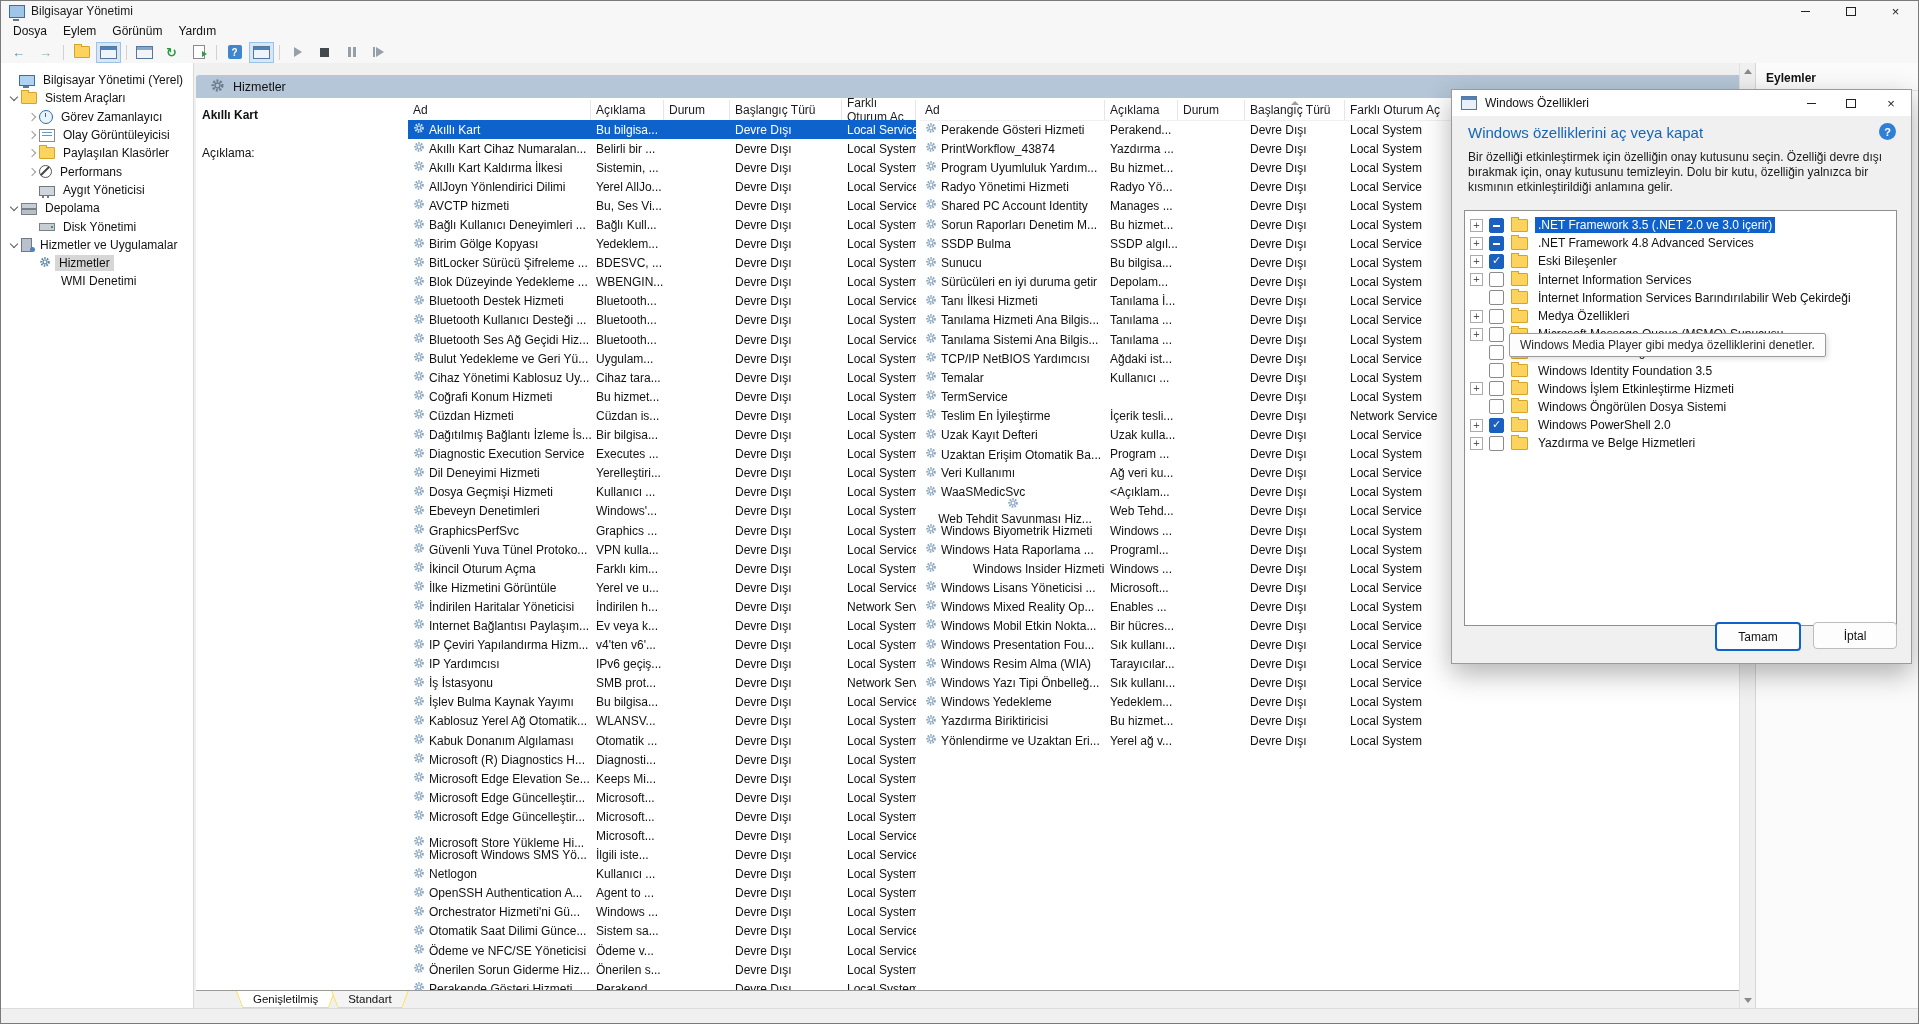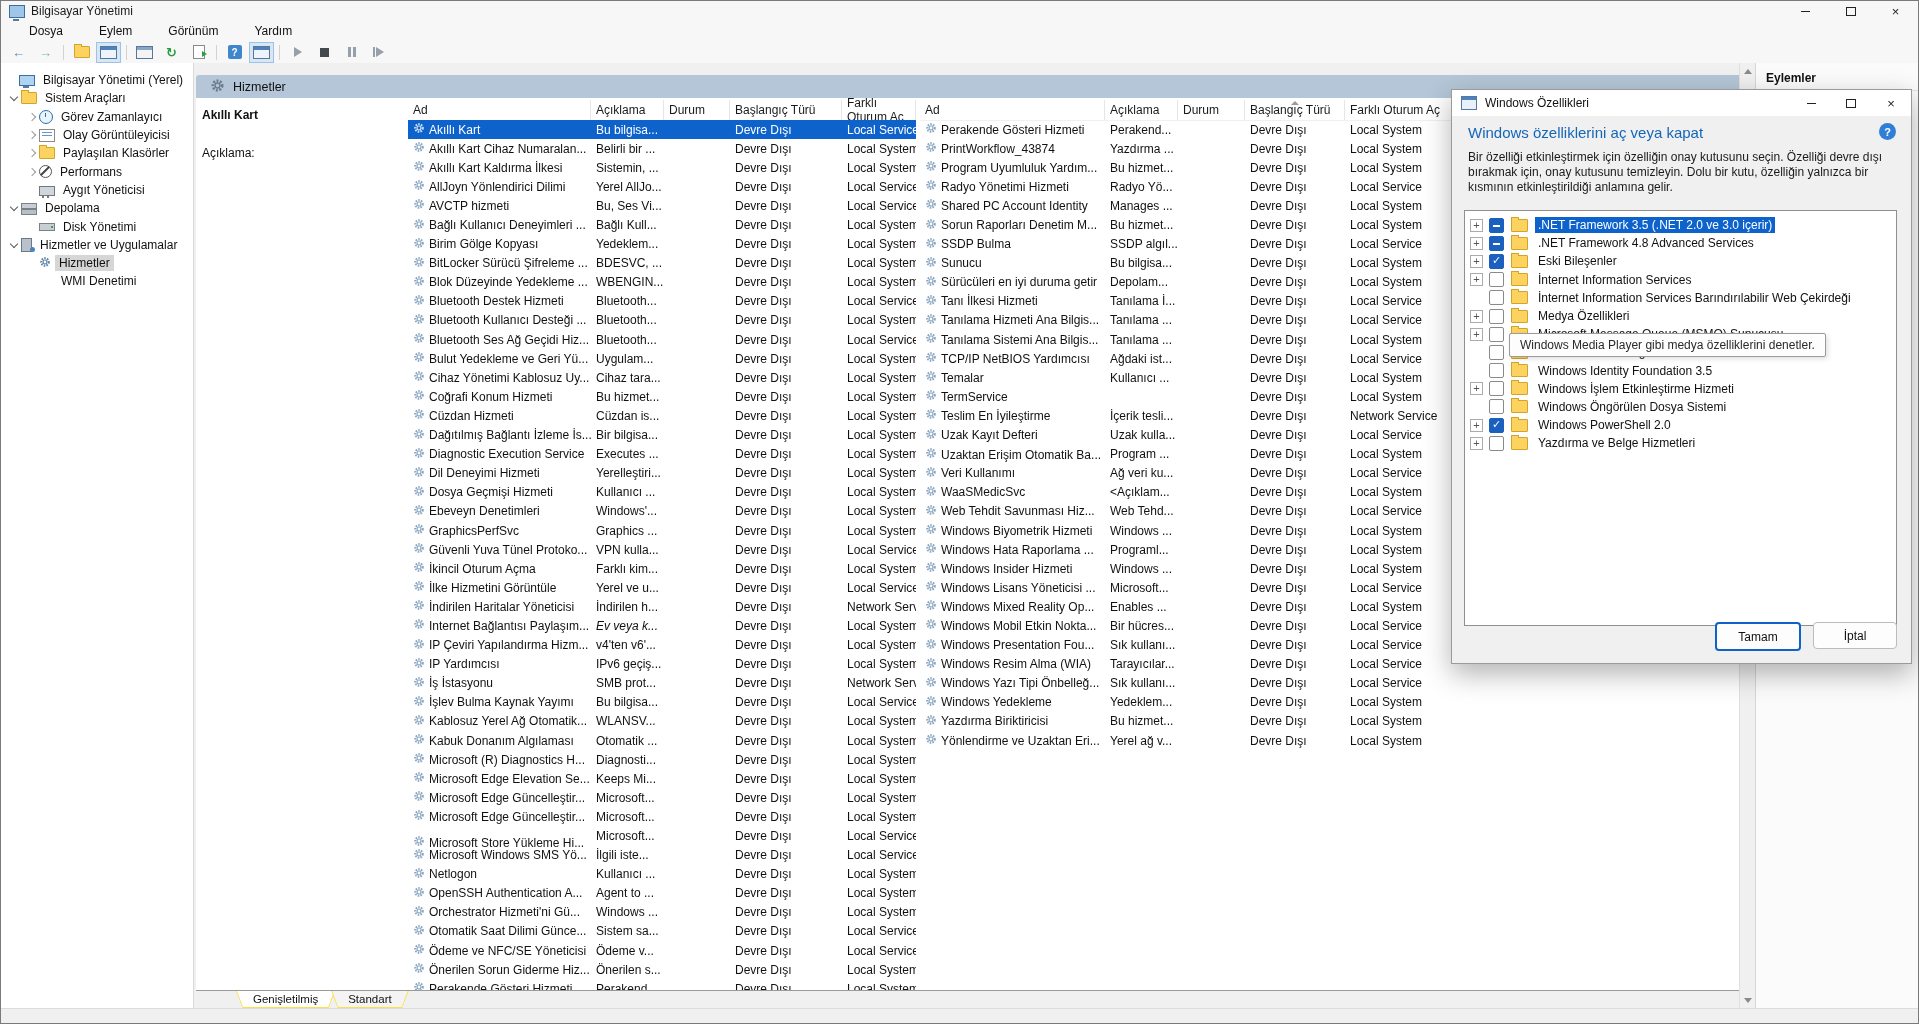--- a/index.html
+++ b/index.html
@@ -13,21 +13,21 @@
   .appicon{width:14px;height:11px;margin:0 6px 0 8px;background:#9fc6e8;border:1px solid #3c6e9f;position:relative;flex:none;}
   .appicon::after{content:"";position:absolute;left:3px;bottom:-4px;width:6px;height:2px;background:#5a7a96;}
   .title{font-size:12px;color:#1a1a1a;}
   .wincontrols{position:absolute;right:0;top:0;height:20px;display:flex;}
   .wc{width:45px;height:20px;display:flex;align-items:center;justify-content:center;color:#222;}
   .wc-bar{width:9px;height:1px;background:#222;display:block;}
   .wc-box{width:8px;height:7px;border:1px solid #222;display:block;}
   .wc-x{font-size:13px;line-height:13px;}
 
   
-  .menubar{position:absolute;left:0;top:20px;right:0;height:20px;background:#f7f7f7;display:flex;align-items:center;padding-left:20px;gap:20px;}
+  .menubar{position:absolute;left:0;top:20px;right:0;height:20px;background:#f7f7f7;display:flex;align-items:center;padding-left:4px;}
   .mitem{padding:2px 8px;color:#111;}
 
   
   .toolbar{position:absolute;left:0;top:40px;right:0;height:22px;background:#f7f7f7;border-bottom:1px solid #e3e3e3;display:flex;align-items:center;padding-left:4px;}
   .tbtn{width:23px;height:19px;display:inline-flex;align-items:center;justify-content:center;margin:0 1px;border:1px solid transparent;position:relative;}
   .tbtn.hl{background:#d9e7f5;border-color:#9cc3e5;}
   .tsep{width:1px;height:15px;background:#d2d2d2;margin:0 4px;}
   .ga{font-weight:bold;font-size:13px;line-height:13px;}
   .fold{width:14px;height:10px;background:#fcd35e;border:1px solid #d3a32a;border-radius:1px;position:relative;display:inline-block;}
   .fold::before{content:"";position:absolute;left:-1px;top:-3px;width:6px;height:2px;background:#fcd35e;border:1px solid #d3a32a;border-bottom:none;}
@@ -659,21 +659,21 @@
               <span class="td" style="width: 74px;">Network Servic</span>
             </div>
             <div class="trw">
               <span class="td tdname" style="width: 183px; align-items: flex-end;">
                 <span><svg width="12" height="12" viewBox="0 0 16 16">
                     <circle cx="8" cy="8" r="5" fill="none" stroke="#87a6c2" stroke-width="2.8" stroke-dasharray="2.1 1.55"></circle>
                     <circle cx="8" cy="8" r="2.6" fill="none" stroke="#87a6c2" stroke-width="1.5"></circle>
                   </svg></span>
                 <span class="nm">Internet Bağlantısı Paylaşım...</span>
               </span>
-              <span class="td" style="width: 73px; font-style: italic;">Ev veya k...</span>
+              <span class="td" style="width: 73px;">Ev veya k...</span>
               <span class="td" style="width: 66px;"></span>
               <span class="td" style="width: 112px;">Devre Dışı</span>
               <span class="td" style="width: 74px;">Local System</span>
             </div>
             <div class="trw">
               <span class="td tdname" style="width: 183px;">
                 <span><svg width="12" height="12" viewBox="0 0 16 16">
                     <circle cx="8" cy="8" r="5" fill="none" stroke="#87a6c2" stroke-width="2.8" stroke-dasharray="2.1 1.55"></circle>
                     <circle cx="8" cy="8" r="2.6" fill="none" stroke="#87a6c2" stroke-width="1.5"></circle>
                   </svg></span>
@@ -1194,21 +1194,21 @@
                     <circle cx="8" cy="8" r="2.6" fill="none" stroke="#87a6c2" stroke-width="1.5"></circle>
                   </svg></span>
                 <span class="nm">WaaSMedicSvc</span>
               </span>
               <span class="td" style="width: 73px;">&lt;Açıklam...</span>
               <span class="td" style="width: 67px;"></span>
               <span class="td" style="width: 100px;">Devre Dışı</span>
               <span class="td" style="width: 396px;">Local System</span>
             </div>
             <div class="trw">
-              <span class="td tdname" style="width: 185px;">
+              <span class="td tdname" style="width: 185px; flex-direction: column;">
                 <span><svg width="12" height="12" viewBox="0 0 16 16">
                     <circle cx="8" cy="8" r="5" fill="none" stroke="#87a6c2" stroke-width="2.8" stroke-dasharray="2.1 1.55"></circle>
                     <circle cx="8" cy="8" r="2.6" fill="none" stroke="#87a6c2" stroke-width="1.5"></circle>
                   </svg></span>
                 <span class="nm">Web Tehdit Savunması Hiz...</span>
               </span>
               <span class="td" style="width: 73px;">Web Tehd...</span>
               <span class="td" style="width: 67px;"></span>
               <span class="td" style="width: 100px;">Devre Dışı</span>
               <span class="td" style="width: 396px;">Local Service</span>
@@ -1233,21 +1233,21 @@
                     <circle cx="8" cy="8" r="2.6" fill="none" stroke="#87a6c2" stroke-width="1.5"></circle>
                   </svg></span>
                 <span class="nm">Windows Hata Raporlama ...</span>
               </span>
               <span class="td" style="width: 73px;">Programl...</span>
               <span class="td" style="width: 67px;"></span>
               <span class="td" style="width: 100px;">Devre Dışı</span>
               <span class="td" style="width: 396px;">Local System</span>
             </div>
             <div class="trw">
-              <span class="td tdname" style="width: 185px;">
+              <span class="td tdname" style="width: 185px; gap: 32px;">
                 <span><svg width="12" height="12" viewBox="0 0 16 16">
                     <circle cx="8" cy="8" r="5" fill="none" stroke="#87a6c2" stroke-width="2.8" stroke-dasharray="2.1 1.55"></circle>
                     <circle cx="8" cy="8" r="2.6" fill="none" stroke="#87a6c2" stroke-width="1.5"></circle>
                   </svg></span>
                 <span class="nm">Windows Insider Hizmeti</span>
               </span>
               <span class="td" style="width: 73px;">Windows ...</span>
               <span class="td" style="width: 67px;"></span>
               <span class="td" style="width: 100px;">Devre Dışı</span>
               <span class="td" style="width: 396px;">Local System</span>

